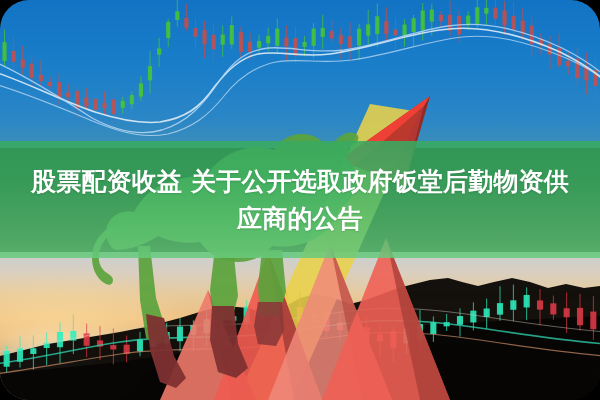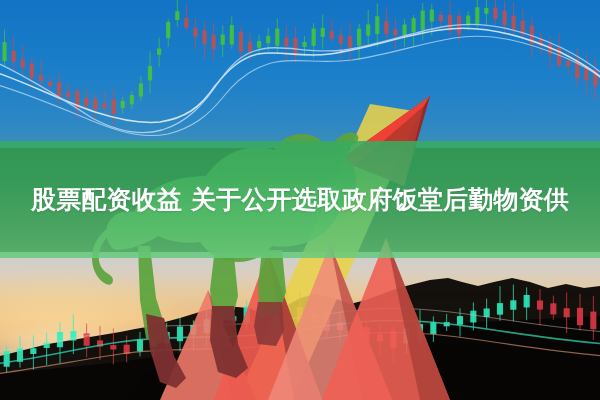--- a/index.html
+++ b/index.html
@@ -6,20 +6,21 @@
     margin: 0;
     padding: 0;
     background: #000;
   }
   #stage {
     position: relative;
     width: 600px;
     height: 400px;
     overflow: hidden;
     font-family: "DejaVu Sans", "Liberation Sans", sans-serif;
+    border-radius: 29px;
   }
 
   
   .sky {
     position: absolute;
     left: 0; top: 0;
     width: 600px; height: 148px;
     background: linear-gradient(180deg, #1273c4 0%, #1a7ec9 45%, #2b86c6 80%, #3d8fb8 100%);
   }
 
@@ -451,15 +452,16 @@
              L150 350 Z" fill="#7e3030" opacity="0.95"></path>
     <path d="M212 306 L234 306 L238 344 L248 368 L236 378 L218 372
              L210 340 Z" fill="#7e3030" opacity="0.95"></path>
     <path d="M258 302 L282 302 L284 330 L276 346 L258 344 L254 326 Z" fill="#8c3838" opacity="0.9"></path>
   </svg>
 
   <div class="green-band"></div>
 
   <div class="headline">
     <div class="line">股票配资收益 关于公开选取政府饭堂后勤物资供</div>
+    <div class="line">应商的公告</div>
   </div>
 
 </div>
 
 </body></html>

